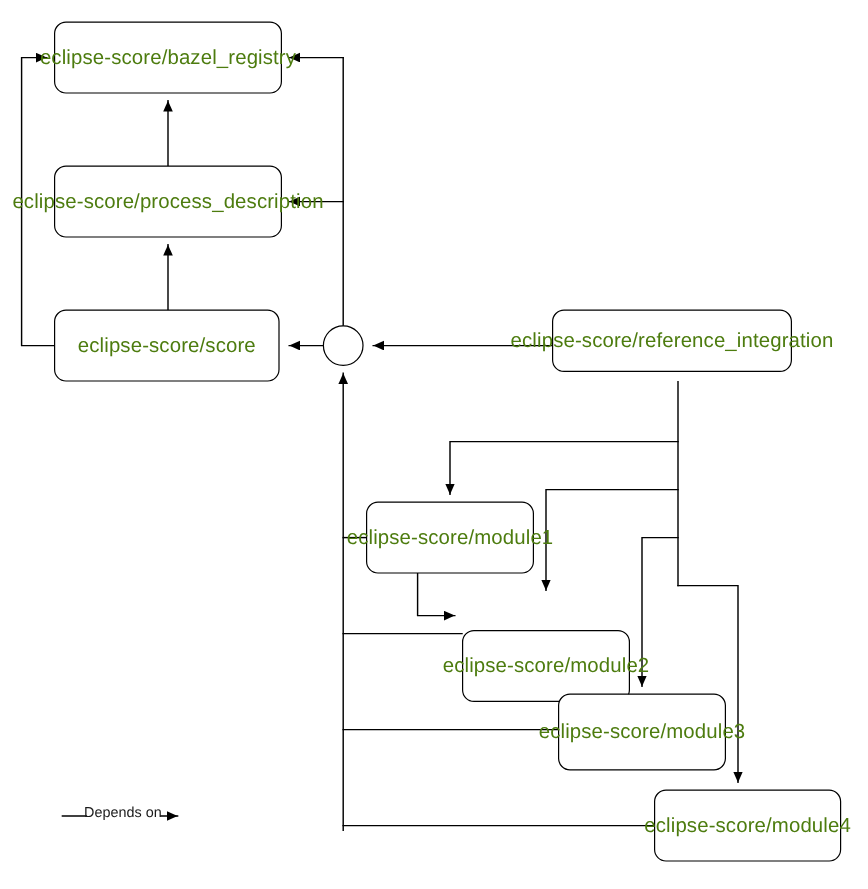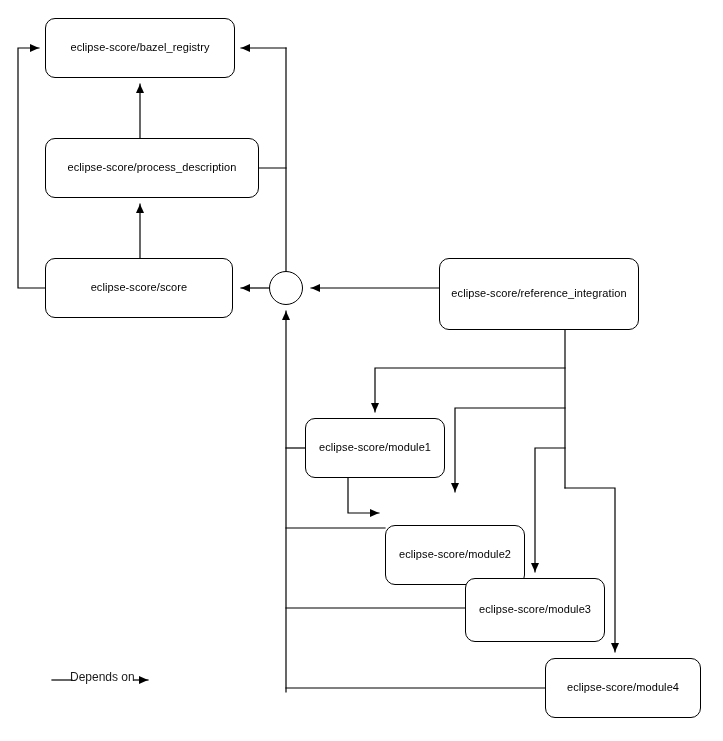--- a/index.html
+++ b/index.html
@@ -29,22 +29,22 @@
   .node {
     position: absolute;
     box-sizing: border-box;
     border: 1px solid #000000;
     border-radius: 10px;
     background: #ffffff;
     display: flex;
     align-items: center;
     justify-content: center;
     text-align: right;
-    color: #000000;
-    font-size: 11px;
+    color: #4d7c0f;
+    font-size: 17px;
     line-height: 1.2;
     letter-spacing: 0.1px;
     white-space: nowrap;
   }
   .junction {
     position: absolute;
     box-sizing: border-box;
     border: 1px solid #000000;
     border-radius: 50%;
     background: #ffffff;
@@ -124,29 +124,29 @@
 
       <path d="M348,478 L348,513 L379,513" marker-end="url(#arrow)"></path>
 
     </g>
   </svg>
 
   <div class="node" style="left:45px;  top:18px;  width:190px; height:60px;">
     <span>eclipse-score/bazel_registry</span>
   </div>
 
-  <div class="node" style="left:45px;  top:138px; width:214px; height:60px;">
+  <div class="node" style="left:45px;  top:138px; width:190px; height:60px;">
     <span>eclipse-score/process_description</span>
   </div>
 
   <div class="node" style="left:45px;  top:258px; width:188px; height:60px;">
     <span>eclipse-score/score</span>
   </div>
 
-  <div class="node" style="left:439px; top:258px; width:200px; height:72px;">
+  <div class="node" style="left:460px; top:258px; width:200px; height:52px;">
     <span>eclipse-score/reference_integration</span>
   </div>
 
   <div class="node" style="left:305px; top:418px; width:140px; height:60px;">
     <span>eclipse-score/module1</span>
   </div>
 
   <div class="node" style="left:385px; top:498px; width:140px; height:60px;margin-top:27px;">
     <span>eclipse-score/module2</span>
   </div>

